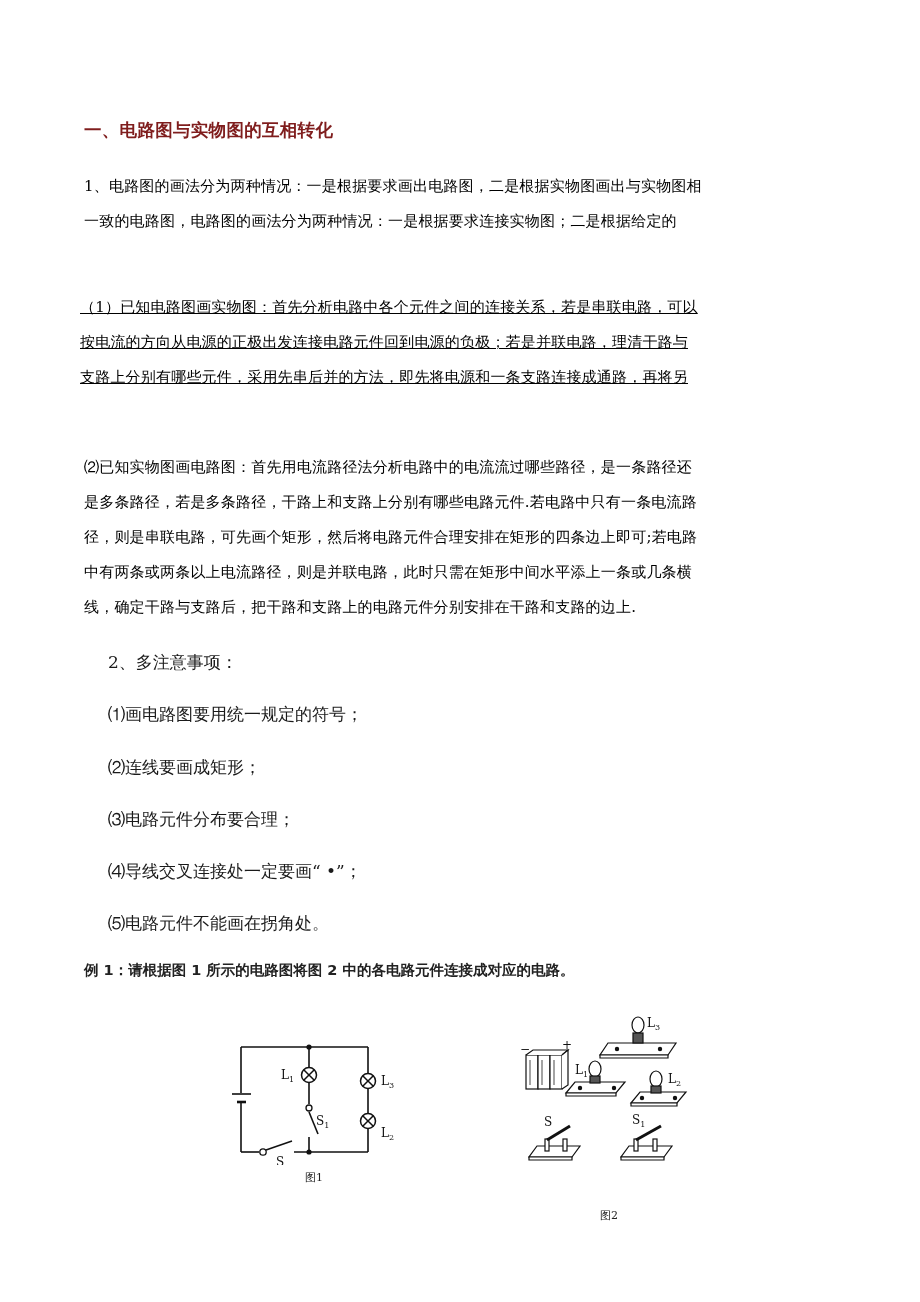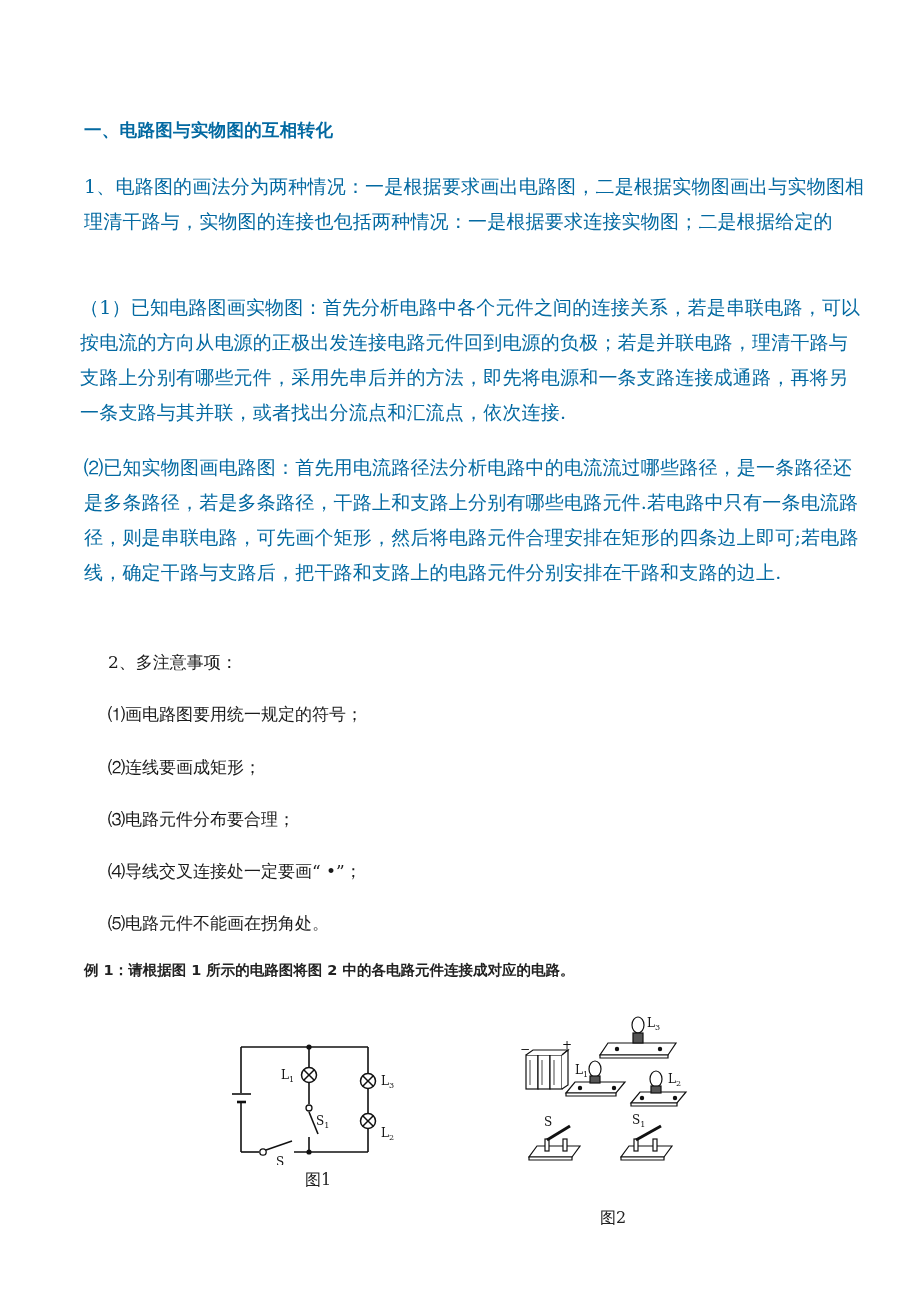--- a/index.html
+++ b/index.html
@@ -1,55 +1,55 @@
 <!DOCTYPE html>
 <html><head>
 <meta charset="utf-8">
 <style>
   html, body { margin: 0; padding: 0; background: #ffffff; }
   body { width: 920px; height: 1302px; position: relative; overflow: hidden;
          font-family: "DejaVu Serif", "Liberation Serif", serif; color: #1a1a1a; }
   .page { position: absolute; left: 0; top: 0; width: 920px; height: 1302px; }
   .h1 { position: absolute; left: 84px; top: 118px; font-family: "DejaVu Sans", "Liberation Sans", sans-serif;
-        font-weight: bold; font-size: 17.5px; letter-spacing: 0.3px; color: #0369a1; }
-  .para { position: absolute; left: 84px; width: 752px; font-size: 19px; line-height: 35px;
-          letter-spacing: 0.2px; text-align: justify; color: #0369a1; }
+        font-weight: bold; font-size: 17.5px; letter-spacing: 0.3px; color: #7f1d1d; }
+  .para { position: absolute; left: 84px; width: 752px; font-size: 15px; line-height: 35px;
+          letter-spacing: 0.2px; text-align: justify; color: #000000; }
   .line { white-space: nowrap; display: block; }
   .item { position: absolute; left: 84px; font-size: 17px; white-space: nowrap; color: #1a1a1a; margin-left: 24px; }
   .example { position: absolute; left: 84px; top: 961px; font-family: "DejaVu Sans", "Liberation Sans", sans-serif;
              font-size: 14.5px; white-space: nowrap; color: #222; font-weight: bold; }
   .fig { position: absolute; }
   .fig svg { display: block; }
-  .caption { position: absolute; font-size: 16px; color: #222; }
+  .caption { position: absolute; font-size: 11px; color: #222; }
   .lbl { font-family: "DejaVu Serif", "Liberation Serif", serif; font-size: 12px; fill: #111; }
   .sub { font-size: 8px; }
 </style>
 </head>
 <body>
 
 <div class="page">
 
   <div class="h1">一、电路图与实物图的互相转化</div>
 
   <div class="para" style="top:169px;">
     <span class="line">1、电路图的画法分为两种情况：一是根据要求画出电路图，二是根据实物图画出与实物图相</span>
-    <span class="line">理清干路与，实物图的连接也包括两种情况：一是根据要求连接实物图；二是根据给定的</span>
+    <span class="line">一致的电路图，电路图的画法分为两种情况：一是根据要求连接实物图；二是根据给定的</span>
   </div>
 
-  <div class="para" style="top:290px; left:80px;">
+  <div class="para" style="top:290px; left:80px;text-decoration:underline;">
     <span class="line">（1）已知电路图画实物图：首先分析电路中各个元件之间的连接关系，若是串联电路，可以</span>
     <span class="line">按电流的方向从电源的正极出发连接电路元件回到电源的负极；若是并联电路，理清干路与</span>
     <span class="line">支路上分别有哪些元件，采用先串后并的方法，即先将电源和一条支路连接成通路，再将另</span>
-    <span class="line">一条支路与其并联，或者找出分流点和汇流点，依次连接.</span>
   </div>
 
   <div class="para" style="top:450px;">
     <span class="line">⑵已知实物图画电路图：首先用电流路径法分析电路中的电流流过哪些路径，是一条路径还</span>
     <span class="line">是多条路径，若是多条路径，干路上和支路上分别有哪些电路元件.若电路中只有一条电流路</span>
     <span class="line">径，则是串联电路，可先画个矩形，然后将电路元件合理安排在矩形的四条边上即可;若电路</span>
+    <span class="line">中有两条或两条以上电流路径，则是并联电路，此时只需在矩形中间水平添上一条或几条横</span>
     <span class="line">线，确定干路与支路后，把干路和支路上的电路元件分别安排在干路和支路的边上.</span>
   </div>
 
   <div class="item" style="top:651px;">2、多注意事项：</div>
   <div class="item" style="top:703px;">⑴画电路图要用统一规定的符号；</div>
   <div class="item" style="top:756px;">⑵连线要画成矩形；</div>
   <div class="item" style="top:808px;">⑶电路元件分布要合理；</div>
   <div class="item" style="top:860px;">⑷导线交叉连接处一定要画“ •”；</div>
   <div class="item" style="top:912px;">⑸电路元件不能画在拐角处。</div>
 

